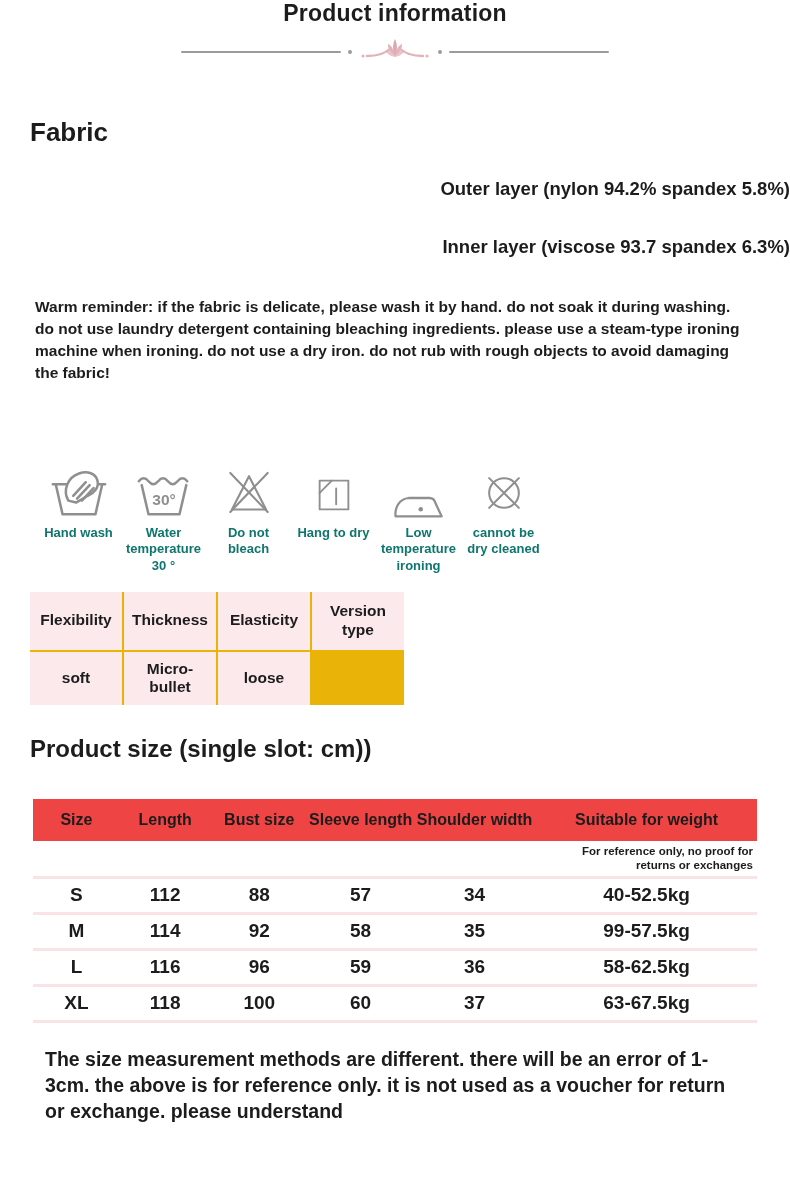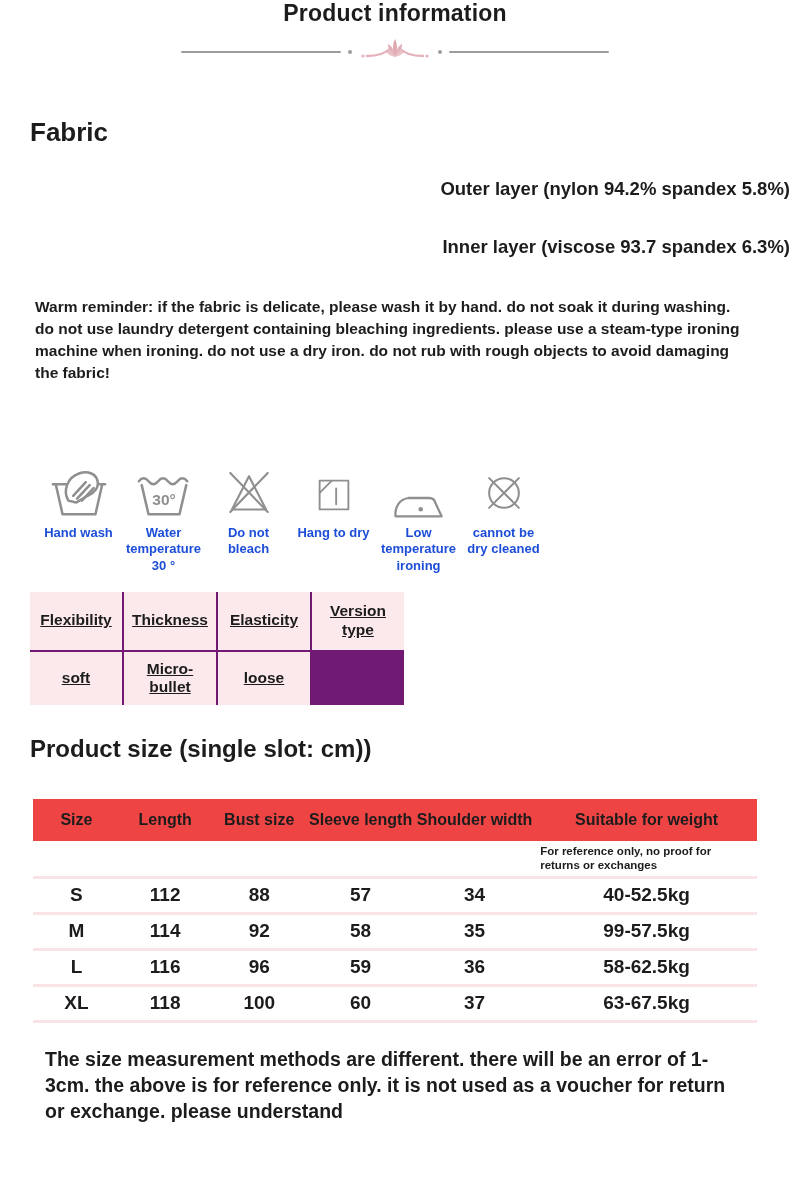--- a/index.html
+++ b/index.html
@@ -13,36 +13,36 @@
   .divider-wrap { text-align:center; margin-top:8px; }
 
   .fabric-heading { margin:46px 0 0 30px; font-size:26px; font-weight:700; }
   .comp-line { margin:30px 0 0 28px; font-size:18.5px; font-weight:600;text-align:right; }
   .comp-line.second { margin-top:36px; }
   .reminder { margin:38px 42px 0 35px; font-size:15.5px; font-weight:600; line-height:1.42; }
 
   .care-row { display:flex; margin:74px 0 0 36px; width:510px; }
   .care-item { flex:1; text-align:center; padding:0 2px; }
   .icon-box { height:60px; display:flex; align-items:flex-end; justify-content:center; }
-  .care-label { margin-top:7px; font-size:13px; font-weight:700; color:#1d4ed8; line-height:1.25; }
+  .care-label { margin-top:7px; font-size:13px; font-weight:700; color:#0f766e; line-height:1.25; }
   .care-icon { stroke:#8f8f8f; fill:none; stroke-width:2.6; stroke-linecap:round; stroke-linejoin:round; }
 
-  .attr-table { margin:18px 0 0 30px; width:374px; display:grid; grid-template-columns:repeat(4,1fr); gap:2px; background:#701a75;text-decoration:underline; }
+  .attr-table { margin:18px 0 0 30px; width:374px; display:grid; grid-template-columns:repeat(4,1fr); gap:2px; background:#eab308; }
   .attr-cell { background:#fbe9ec; display:flex; align-items:center; justify-content:center; text-align:center; font-weight:700; font-size:15.5px; line-height:1.2; padding:2px 6px; }
   .attr-head { height:58px; }
   .attr-val  { height:53px; }
 
   .size-heading { margin:30px 0 0 30px; font-size:24px; font-weight:700; }
 
   .size-table { margin:36px 0 0 33px; width:724px; font-weight:700; border-bottom:3px solid #f9e3e6; }
   .size-row { display:grid; grid-template-columns:12% 12.5% 13.5% 14.5% 17% 30.5%; align-items:center; }
   .size-header-row { background:#ef4444; min-height:42px; font-size:16px; }
   .hcell { text-align:center; line-height:1.12; padding:5px 0; }
   .note-row { min-height:35px; }
-  .note-cell { grid-column:6; font-size:11.5px; text-align:left; line-height:1.25; padding:2px 4px; }
+  .note-cell { grid-column:6; font-size:11.5px; text-align:right; line-height:1.25; padding:2px 4px; }
   .data-row { height:36px; border-top:3px solid #f9e3e6; font-size:19px; }
   .dcell { text-align:center; }
 
   .footer-note { margin:24px 60px 0 45px; font-size:19.5px; font-weight:700; line-height:1.33; }
 </style>
 </head>
 <body>
 
 <div class="page-title">Product information</div>
 <div class="divider-wrap">

